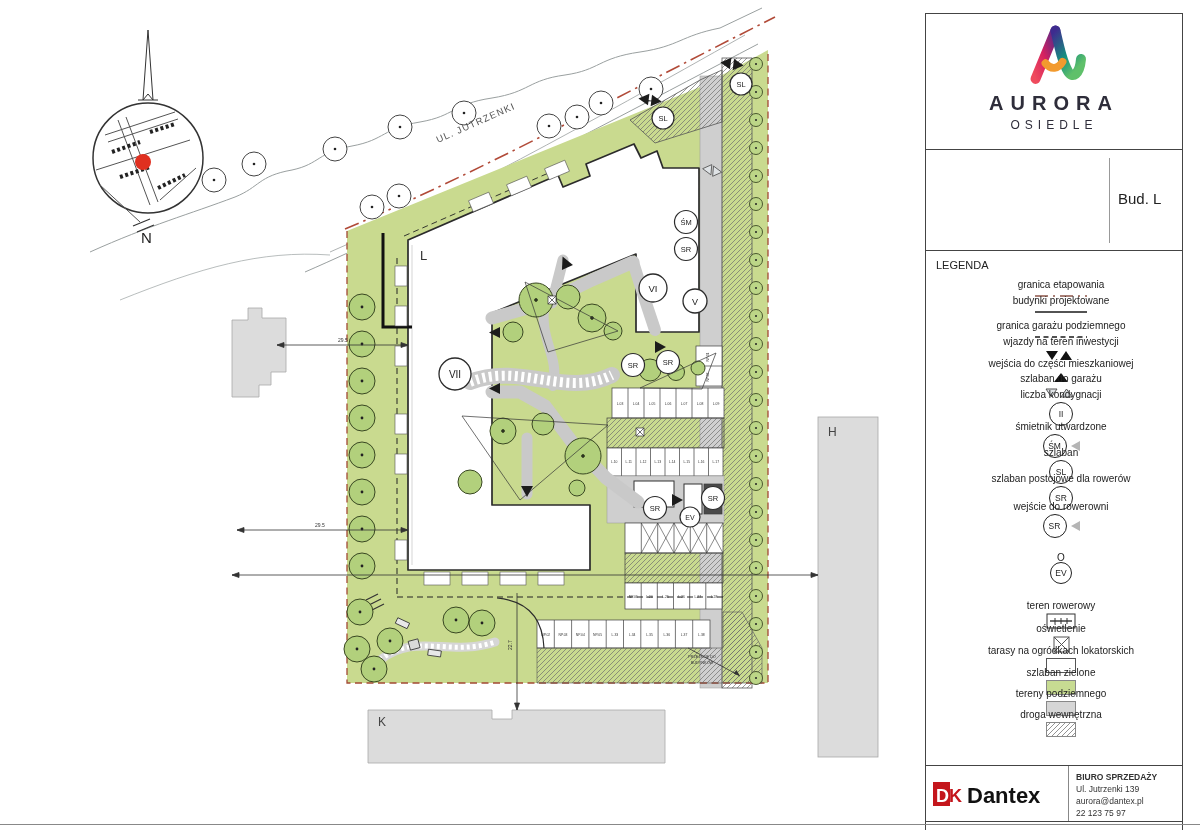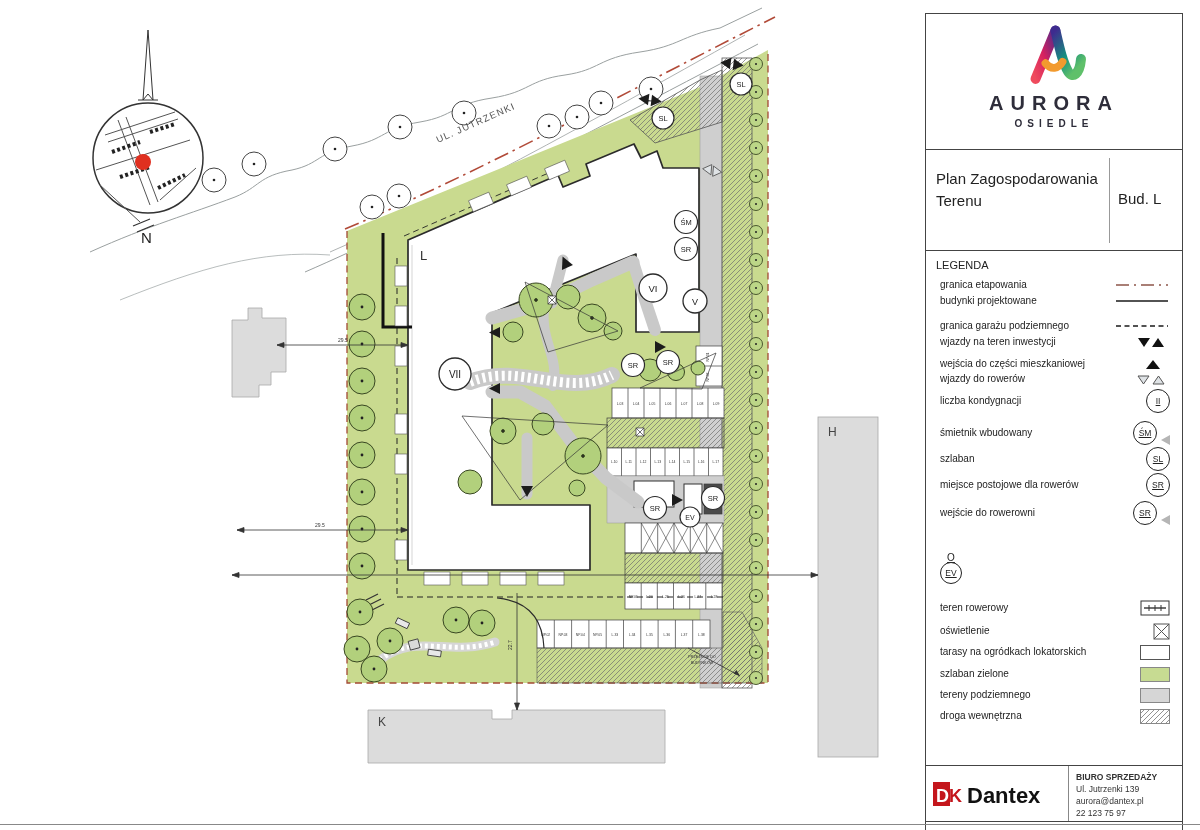--- a/index.html
+++ b/index.html
@@ -5,30 +5,30 @@
   html,body{margin:0;padding:0;background:#fff;}
   .page{position:relative;width:1200px;height:830px;background:#fff;overflow:hidden;
         font-family:"Liberation Sans",sans-serif;color:#222;}
   .map-wrap{position:absolute;left:0;top:0;width:925px;height:830px;}
   
   .panel{position:absolute;left:925px;top:13px;width:258px;height:829px;
          border-left:1px solid #444;border-right:1px solid #444;border-top:1px solid #444;border-bottom:1px solid #444;box-sizing:border-box;}
   .sec{position:absolute;left:0;width:100%;box-sizing:border-box;}
   .sec-logo{top:0;height:136px;border-bottom:1px solid #444;text-align:center;}
   .brand-name{font-size:20px;letter-spacing:7px;font-weight:bold;color:#2e2d3a;margin-top:2px;}
-  .brand-sub{font-size:10px;letter-spacing:5px;font-weight:bold;color:#2e2d3a;margin-top:3px;}
+  .brand-sub{font-size:12px;letter-spacing:5px;font-weight:normal;color:#2e2d3a;margin-top:3px;}
   .sec-title{top:136px;height:101px;border-bottom:1px solid #444;}
   .title-text{position:absolute;left:10px;top:18px;width:168px;font-size:15px;line-height:22px;color:#222;}
   .title-div{position:absolute;left:183px;top:8px;height:85px;width:1px;background:#999;}
   .bud-ref{position:absolute;left:192px;top:40px;font-size:15px;color:#222;}
   .sec-legend{top:237px;height:515px;}
   .lg-head{position:absolute;left:10px;top:8px;font-size:11px;color:#222;}
-  .lg-row{position:absolute;left:14px;right:12px;display:flex;justify-content:space-between;align-items:center;}
+  .lg-row{position:absolute;left:26px;right:12px;display:flex;justify-content:space-between;align-items:center;flex-direction:column;}
   .lg-label{font-size:10px;line-height:12.5px;color:#222;white-space:pre-line;}
-  .lg-sym{flex:0 0 auto;display:flex;align-items:flex-end;gap:4px;text-decoration:underline;}
+  .lg-sym{flex:0 0 auto;display:flex;align-items:center;gap:4px;}
   .lg-circle{width:22px;height:22px;border:1.4px solid #222;border-radius:50%;
              display:flex;align-items:center;justify-content:center;font-size:8.5px;color:#222;background:#fff;}
   .lg-pointer{width:0;height:0;border-top:5px solid transparent;border-bottom:5px solid transparent;border-right:9px solid #b5b5b5;}
   .lg-swatch{width:30px;height:15px;border:1px solid #888;box-sizing:border-box;}
   .np-text{font-size:11px;color:#222;}
   .ev-col{display:flex;flex-direction:column;align-items:center;gap:0px;}
   .ev-o{font-size:10px;line-height:9px;color:#222;}
   
   .footerbox{position:absolute;left:925px;top:765px;width:258px;height:57px;
              border:1px solid #444;box-sizing:border-box;background:#fff;}
@@ -396,21 +396,20 @@
         </defs>
         <path d="M52 12 L24 80" stroke="url(#gA1)" stroke-width="14" stroke-linecap="round" fill="none"></path>
         <path d="M52 12 C58 38 62 56 70 70 C76 80 86 74 88 52" stroke="url(#gA2)" stroke-width="14" stroke-linecap="round" fill="none"></path>
         <path d="M38 58 C46 68 56 66 62 56" stroke="#f29a2e" stroke-width="11" stroke-linecap="round" fill="none"></path>
       </svg>
       <div class="brand-name">AURORA</div>
       <div class="brand-sub">OSIEDLE</div>
     </div>
 
     <div class="sec sec-title">
-      <div class="title-text">Plan Zagospodarowania Terenu</div>
       <div class="title-div"></div>
       <div class="bud-ref">Bud. L</div>
     </div>
 
     <div class="sec sec-legend">
       <div class="lg-head">LEGENDA</div>
 
       <div class="lg-row" style="top:28px">
         <span class="lg-label">granica etapowania</span>
         <span class="lg-sym">
@@ -446,49 +445,49 @@
       </div>
       <div class="lg-row" style="top:107px">
         <span class="lg-label">wejścia do części mieszkaniowej</span>
         <span class="lg-sym">
           <svg width="34" height="12">
               <polygon points="10,11 24,11 17,2" fill="#111"></polygon>
             </svg>
           </span>
       </div>
       <div class="lg-row" style="top:122px">
-        <span class="lg-label">wjazdy do rowerów</span>
+        <span class="lg-label">szlaban do garażu</span>
         <span class="lg-sym">
           <svg width="34" height="12">
               <polygon points="2,3 13,3 7.5,11" fill="#dfe3e6" stroke="#555"></polygon>
               <polygon points="17,11 28,11 22.5,3" fill="#dfe3e6" stroke="#555"></polygon>
             </svg>
           </span>
       </div>
       <div class="lg-row" style="top:138px">
         <span class="lg-label">liczba kondygnacji</span>
         <span class="lg-sym">
             <span class="lg-circle">II</span>
           </span>
       </div>
       <div class="lg-row" style="top:170px">
-        <span class="lg-label">śmietnik wbudowany</span>
+        <span class="lg-label">śmietnik utwardzone</span>
         <span class="lg-sym">
             <span class="lg-circle">ŚM</span>
           <span class="lg-pointer"></span>
           </span>
       </div>
       <div class="lg-row" style="top:196px">
         <span class="lg-label">szlaban</span>
         <span class="lg-sym">
             <span class="lg-circle">SL</span>
           </span>
       </div>
       <div class="lg-row" style="top:222px">
-        <span class="lg-label">miejsce postojowe dla rowerów</span>
+        <span class="lg-label">szlaban postojowe dla rowerów</span>
         <span class="lg-sym">
             <span class="lg-circle">SR</span>
           </span>
       </div>
       <div class="lg-row" style="top:250px">
         <span class="lg-label">wejście do rowerowni</span>
         <span class="lg-sym">
             <span class="lg-circle">SR</span>
           <span class="lg-pointer"></span>
           </span>

